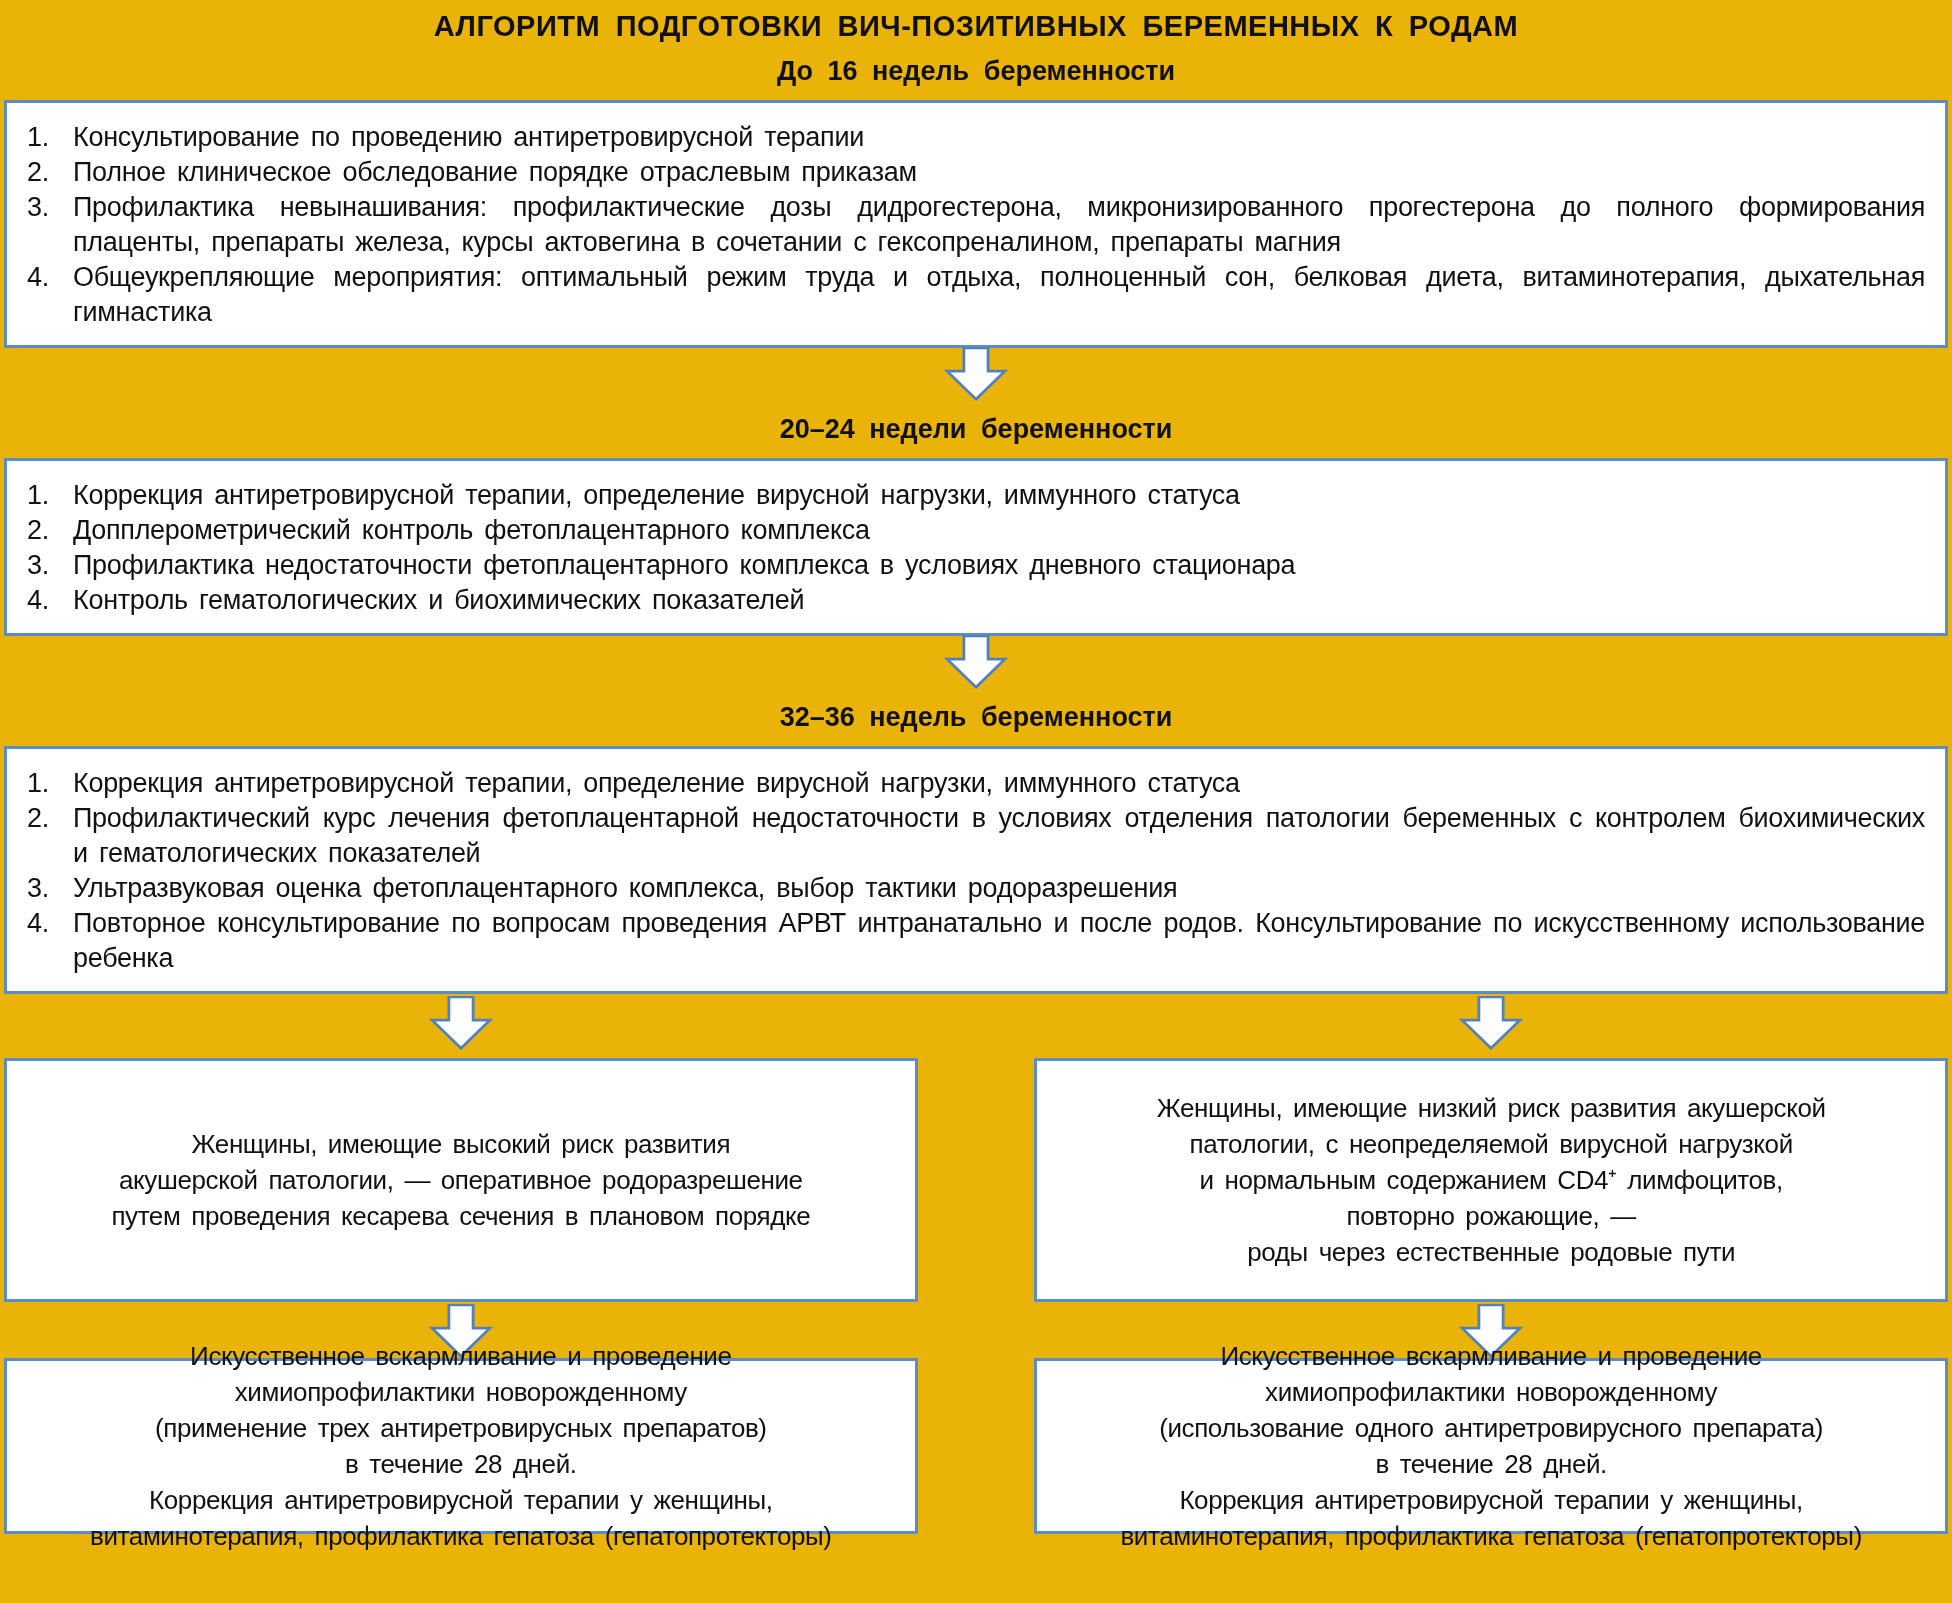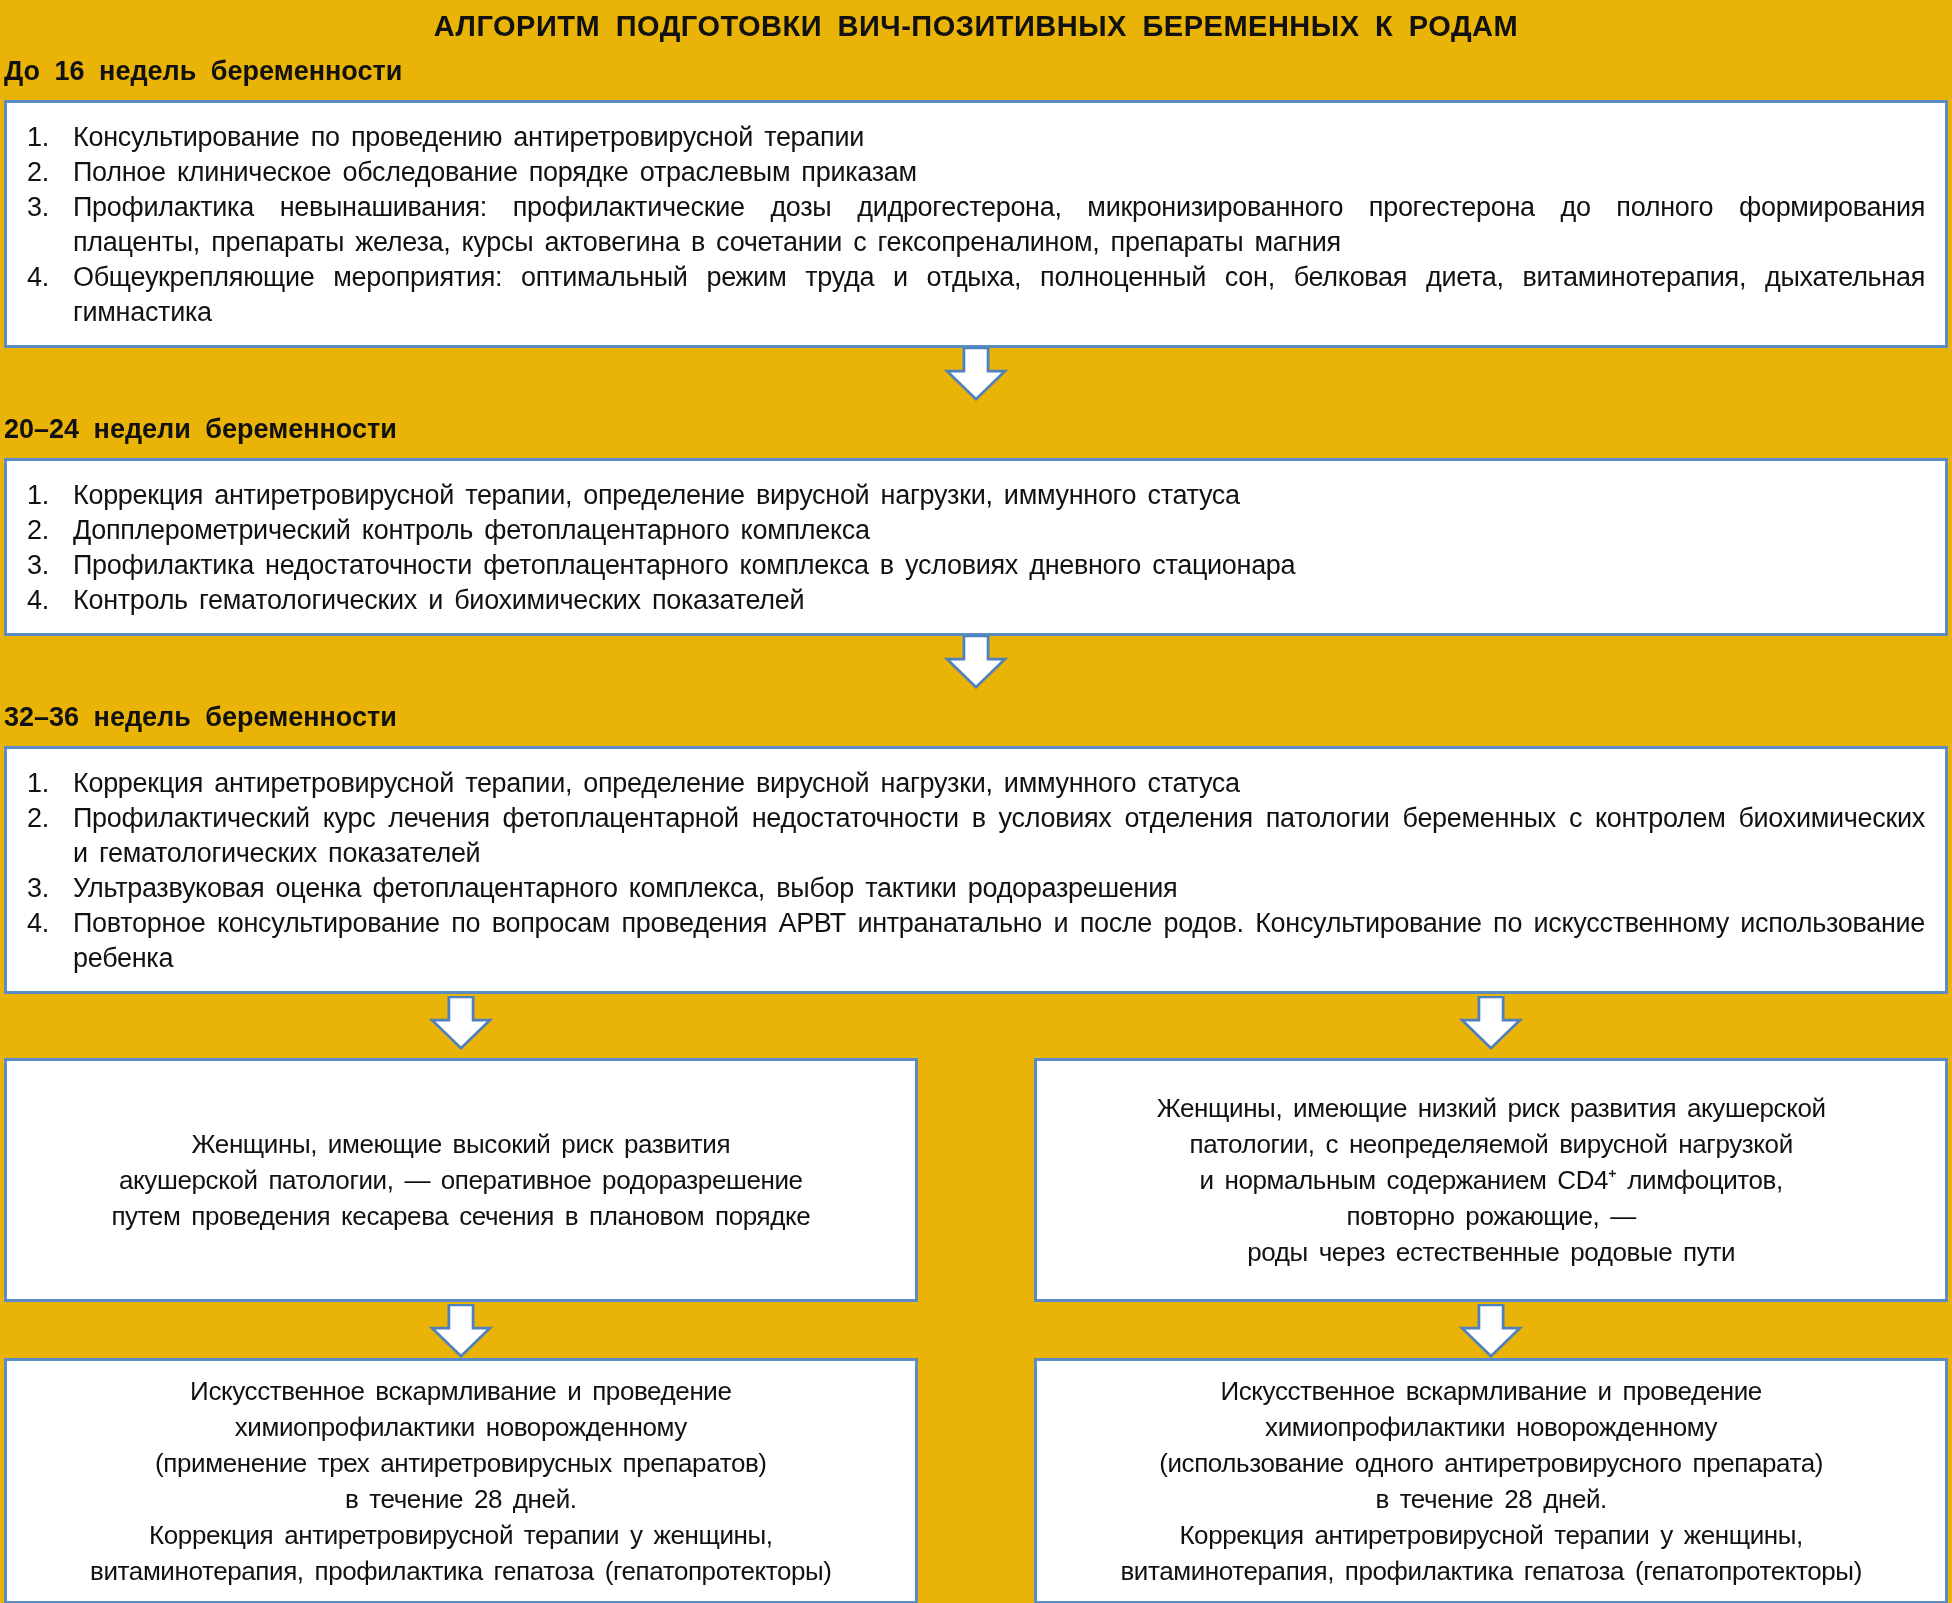--- a/index.html
+++ b/index.html
@@ -20,20 +20,21 @@
   }
   .title {
     text-align: center;
     font-size: 29px;
     font-weight: bold;
     letter-spacing: 0.5px;
     word-spacing: 7px;
     margin-top: 4px;
   }
   .stage-heading {
+    text-align: center;
     font-size: 27px;
     font-weight: bold;
     word-spacing: 7px;
     margin: 13px 0 13px 0;
   }
   .box {
     box-sizing: border-box;
     border: 3px solid #5b8dc4;
     background: #ffffff;
   }
@@ -77,21 +78,21 @@
     flex-direction: column;
     justify-content: center;
     text-align: center;
     font-size: 26px;
     line-height: 36px;
     word-spacing: 4px;
     letter-spacing: -0.4px;
     padding: 8px 10px;
   }
   .criteria-box { height: 244px; margin-top: 8px; }
-  .outcome-box { height: 246px; }
+  .outcome-box { height: 176px; }
   .arrows-row { height: 54px; margin-top: 2px; line-height: 0; }
 </style>
 </head>
 <body>
 
 <div class="page">
 
   <div class="title">АЛГОРИТМ ПОДГОТОВКИ ВИЧ-ПОЗИТИВНЫХ БЕРЕМЕННЫХ К РОДАМ</div>
 
   <div class="stage-heading">До 16 недель беременности</div>

